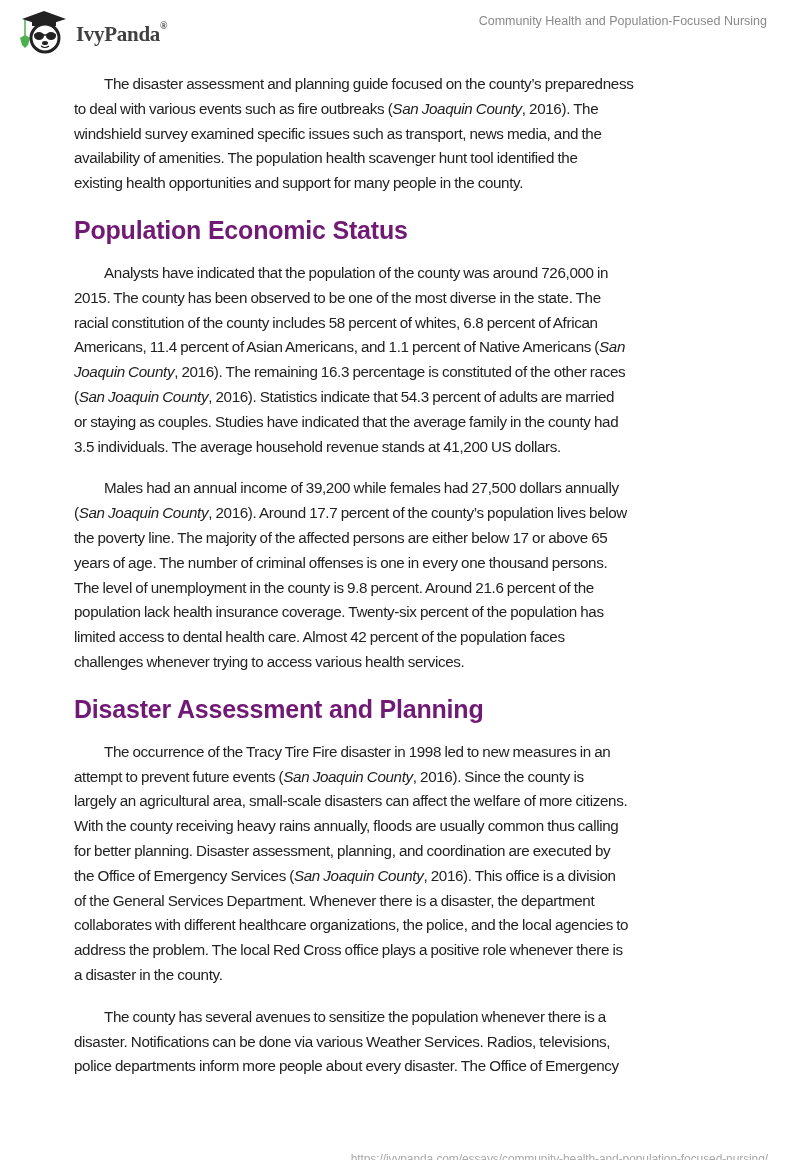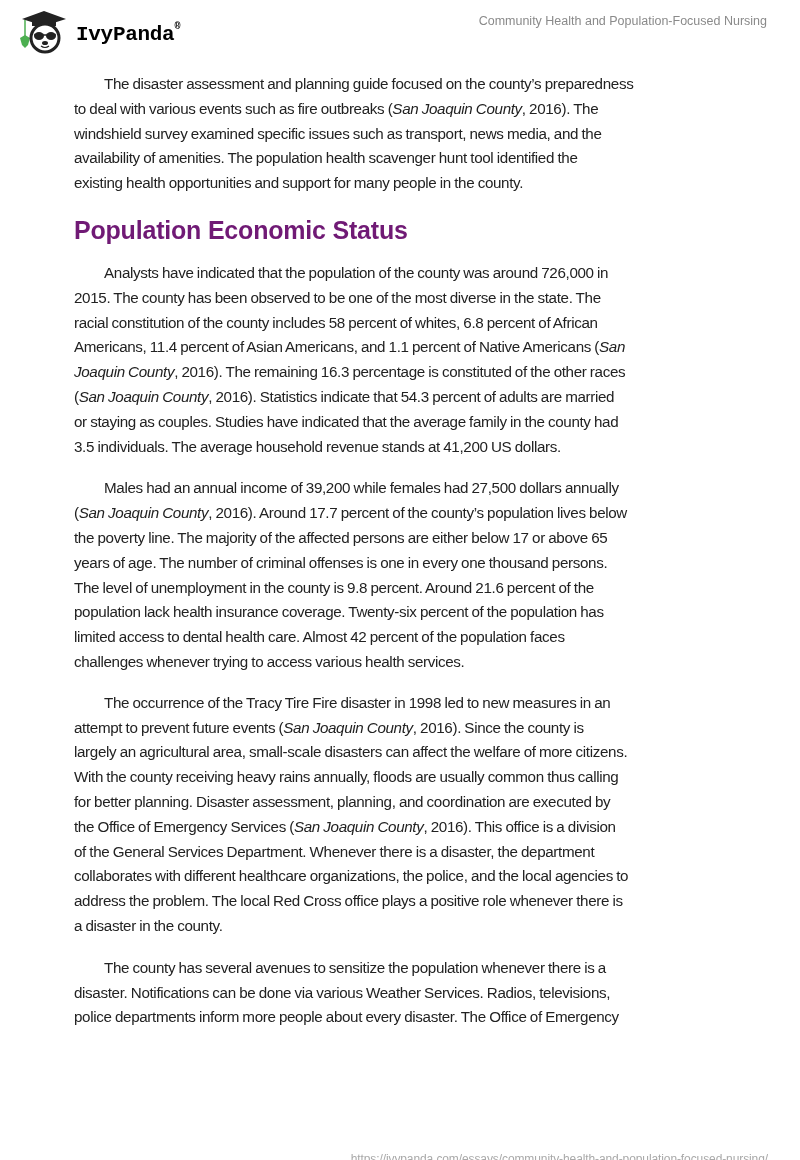--- a/index.html
+++ b/index.html
@@ -1,20 +1,20 @@
 <!DOCTYPE html>
 <html><head>
 <meta charset="utf-8">
 <style>
   html, body { margin: 0; padding: 0; background: #ffffff; }
   body { width: 800px; height: 1160px; position: relative; overflow: hidden; font-family: "Liberation Sans", sans-serif; color: #222222; }
   .header { position: absolute; left: 0; top: 0; width: 800px; height: 60px; }
   .logo { position: absolute; left: 16px; top: 8px; display: flex; align-items: center; }
   .logo-mark { width: 56px; height: 46px; position: relative; }
-  .logo-text { font-family: Liberation Mono, monospace; font-weight: bold; font-size: 21px; color: #000000; margin-left: 4px; margin-top: 6px; letter-spacing: -0.3px; }
+  .logo-text { font-family: Liberation Serif, serif; font-weight: bold; font-size: 21px; color: #404040; margin-left: 4px; margin-top: 6px; letter-spacing: -0.3px; }
   .logo-text sup { font-size: 10px; font-weight: bold; vertical-align: top; position: relative; top: -2px; }
   .doc-title { position: absolute; right: 33px; top: 14px; font-size: 12.5px; color: #8a8a8a; }
   .content { position: absolute; left: 74px; top: 70px; width: 660px; }
   .para { font-size: 15.2px; line-height: 24.8px; margin: 0; text-indent: 0; letter-spacing: -0.35px; word-spacing: -0.5px; white-space: nowrap; }
   .para .indent { display: inline-block; width: 30px; }
   .para em { }
   h2 { font-size: 25px; font-weight: bold; margin: 0; color: #701a75; letter-spacing: -0.2px; }
   .footer-url { position: absolute; right: 32px; top: 1152px; font-size: 12px; color: #a9a9a9; letter-spacing: -0.1px; }
 </style>
 </head>
@@ -44,17 +44,18 @@
   <div class="doc-title">Community Health and Population-Focused Nursing</div>
 </div>
 
 <div class="content">
   <p class="para" style="margin-top:2px;"><span class="indent"></span>The disaster assessment and planning guide focused on the county’s preparedness<br>to deal with various events such as fire outbreaks (<em>San Joaquin County</em>, 2016). The<br>windshield survey examined specific issues such as transport, news media, and the<br>availability of amenities. The population health scavenger hunt tool identified the<br>existing health opportunities and support for many people in the county.</p>
 
   <h2 style="margin-top:20px;">Population Economic Status</h2>
   <p class="para" style="margin-top:16px;"><span class="indent"></span>Analysts have indicated that the population of the county was around 726,000 in<br>2015. The county has been observed to be one of the most diverse in the state. The<br>racial constitution of the county includes 58 percent of whites, 6.8 percent of African<br>Americans, 11.4 percent of Asian Americans, and 1.1 percent of Native Americans (<em>San</em><br><em>Joaquin County</em>, 2016). The remaining 16.3 percentage is constituted of the other races<br>(<em>San Joaquin County</em>, 2016). Statistics indicate that 54.3 percent of adults are married<br>or staying as couples. Studies have indicated that the average family in the county had<br>3.5 individuals. The average household revenue stands at 41,200 US dollars.</p>
   <p class="para" style="margin-top:17px;"><span class="indent"></span>Males had an annual income of 39,200 while females had 27,500 dollars annually<br>(<em>San Joaquin County</em>, 2016). Around 17.7 percent of the county’s population lives below<br>the poverty line. The majority of the affected persons are either below 17 or above 65<br>years of age. The number of criminal offenses is one in every one thousand persons.<br>The level of unemployment in the county is 9.8 percent. Around 21.6 percent of the<br>population lack health insurance coverage. Twenty-six percent of the population has<br>limited access to dental health care. Almost 42 percent of the population faces<br>challenges whenever trying to access various health services.</p>
 
+  <h2 style="margin-top:20px;">Disaster Assessment and Planning</h2>
   <p class="para" style="margin-top:16px;"><span class="indent"></span>The occurrence of the Tracy Tire Fire disaster in 1998 led to new measures in an<br>attempt to prevent future events (<em>San Joaquin County</em>, 2016). Since the county is<br>largely an agricultural area, small-scale disasters can affect the welfare of more citizens.<br>With the county receiving heavy rains annually, floods are usually common thus calling<br>for better planning. Disaster assessment, planning, and coordination are executed by<br>the Office of Emergency Services (<em>San Joaquin County</em>, 2016). This office is a division<br>of the General Services Department. Whenever there is a disaster, the department<br>collaborates with different healthcare organizations, the police, and the local agencies to<br>address the problem. The local Red Cross office plays a positive role whenever there is<br>a disaster in the county.</p>
   <p class="para" style="margin-top:17px;"><span class="indent"></span>The county has several avenues to sensitize the population whenever there is a<br>disaster. Notifications can be done via various Weather Services. Radios, televisions,<br>police departments inform more people about every disaster. The Office of Emergency</p>
 </div>
 
 <div class="footer-url">https://ivypanda.com/essays/community-health-and-population-focused-nursing/</div>
 
 </body></html>

